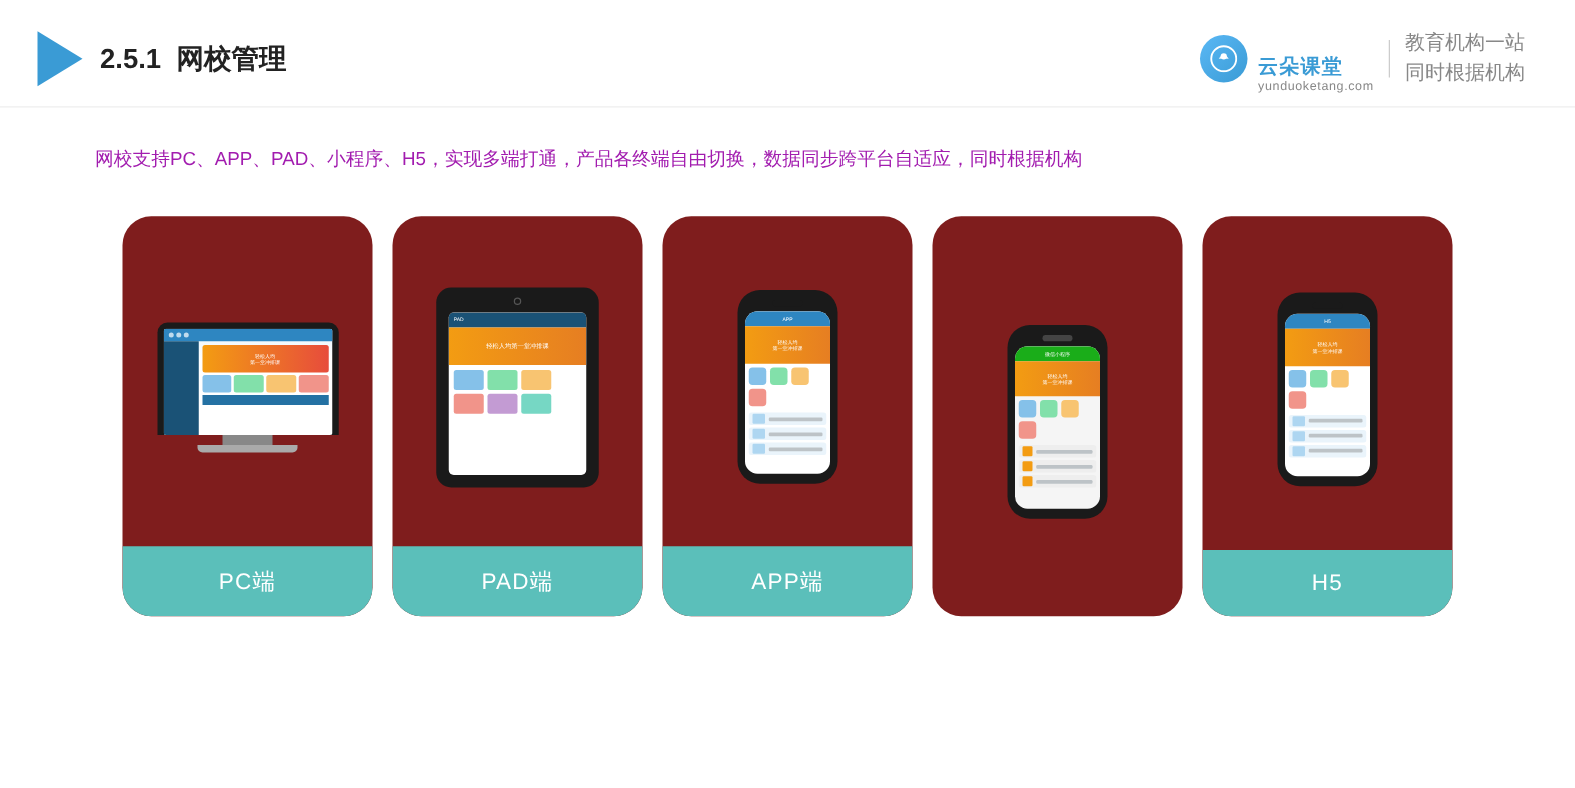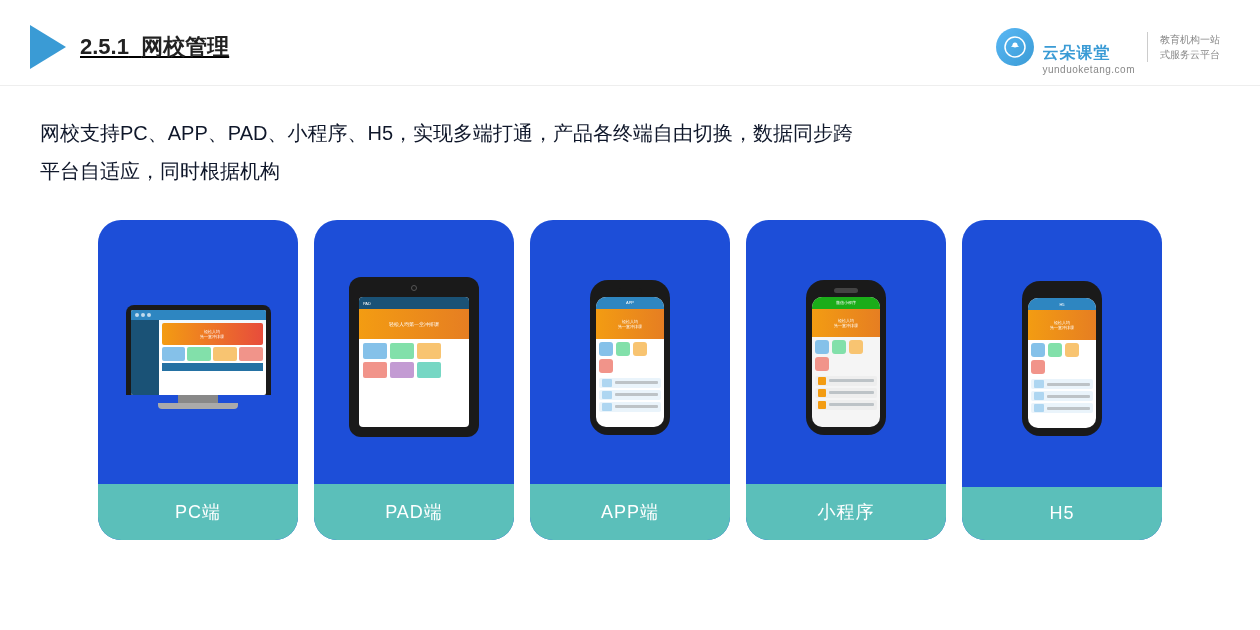--- a/index.html
+++ b/index.html
@@ -21,21 +21,20 @@
       display: flex;
       align-items: center;
       justify-content: space-between;
       padding: 18px 40px 10px 30px;
       border-bottom: 1px solid #eee;
     }
     .header-left {
       display: flex;
       align-items: center;
       gap: 14px;
-      text-decoration: underline;
     }
     .logo-triangle {
       width: 0;
       height: 0;
       border-top: 22px solid transparent;
       border-bottom: 22px solid transparent;
       border-left: 36px solid #3a9bd5;
     }
     .header-title {
       font-size: 22px;
@@ -84,41 +83,42 @@
       color: #888;
       letter-spacing: 0.5px;
     }
     .brand-divider {
       width: 1px;
       height: 30px;
       background: #ccc;
       margin: 0 4px;
     }
     .brand-slogan {
-      font-size: 10px;
+      font-size: 16px;
       color: #888;
       line-height: 1.5;
     }
     
     .description {
       padding: 28px 40px 10px 40px;
-      font-size: 20px;
-      color: #0f172a;
+      font-size: 15px;
+      color: #a21caf;
       line-height: 1.9;
       max-width: 900px;
+      margin-left: 36px;
     }
     
     .cards-section {
       padding: 20px 30px 30px 30px;
       display: flex;
       gap: 16px;
       justify-content: center;
     }
     .card {
-      background: #1d4ed8;
+      background: #7f1d1d;
       border-radius: 23px;
       width: 200px;
       min-height: 320px;
       display: flex;
       flex-direction: column;
       align-items: center;
       overflow: hidden;
       flex-shrink: 0;
     }
     .card-device {
@@ -525,21 +525,21 @@
             <circle cx="11" cy="9" r="2.5" fill="white"></circle>
           </svg>
         </div>
         <div class="brand-text">
           <span class="brand-name">云朵课堂</span>
           <span class="brand-sub">yunduoketang.com</span>
         </div>
         <div class="brand-divider"></div>
         <div class="brand-slogan">
           <div>教育机构一站</div>
-          <div>式服务云平台</div>
+          <div>同时根据机构</div>
         </div>
       </div>
     </div>
   </div>
 
   <div class="description">
     <div>网校支持PC、APP、PAD、小程序、H5，实现多端打通，产品各终端自由切换，数据同步跨平台自适应，同时根据机构</div>
   </div>
 
   <div class="cards-section">
@@ -675,21 +675,20 @@
                 </div>
                 <div class="wechat-list-item">
                   <div class="wechat-list-thumb"></div>
                   <div class="wechat-list-line"></div>
                 </div>
               </div>
             </div>
           </div>
         </div>
       </div>
-      <div class="card-label">小程序</div>
     </div>
 
     <div class="card">
       <div class="card-device">
         <div class="phone-mockup">
           <div class="phone-outer">
             <div class="phone-notch"></div>
             <div class="phone-screen">
               <div class="phone-top-bar">
                   <span>H5</span>

